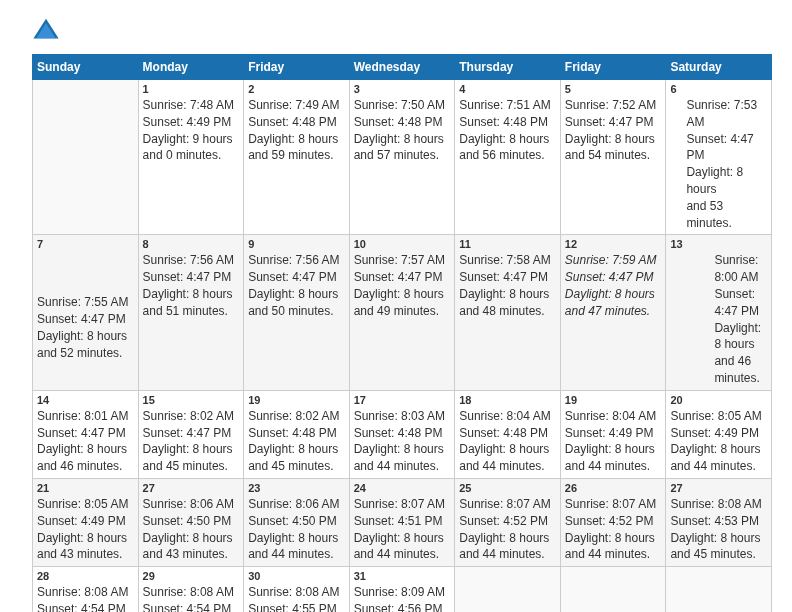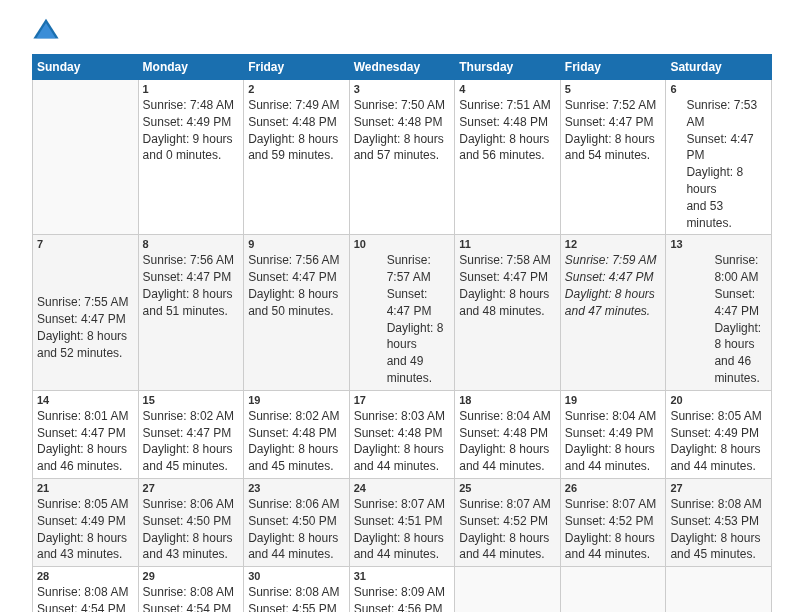--- a/index.html
+++ b/index.html
@@ -195,21 +195,21 @@
           </td>
           <td>
             <span class="day-num">9</span>
             <div class="day-info" style="white-space: pre-line;">Sunrise: 7:56 AM
 Sunset: 4:47 PM
 Daylight: 8 hours
 and 50 minutes.</div>
           </td>
           <td>
             <span class="day-num">10</span>
-            <div class="day-info" style="white-space: pre-line; margin-left: 33px;">Sunrise: 7:57 AM
+            <div class="day-info" style="white-space: pre-line;">Sunrise: 7:57 AM
 Sunset: 4:47 PM
 Daylight: 8 hours
 and 49 minutes.</div>
           </td>
           <td>
             <span class="day-num">11</span>
             <div class="day-info" style="white-space: pre-line;">Sunrise: 7:58 AM
 Sunset: 4:47 PM
 Daylight: 8 hours
 and 48 minutes.</div>

